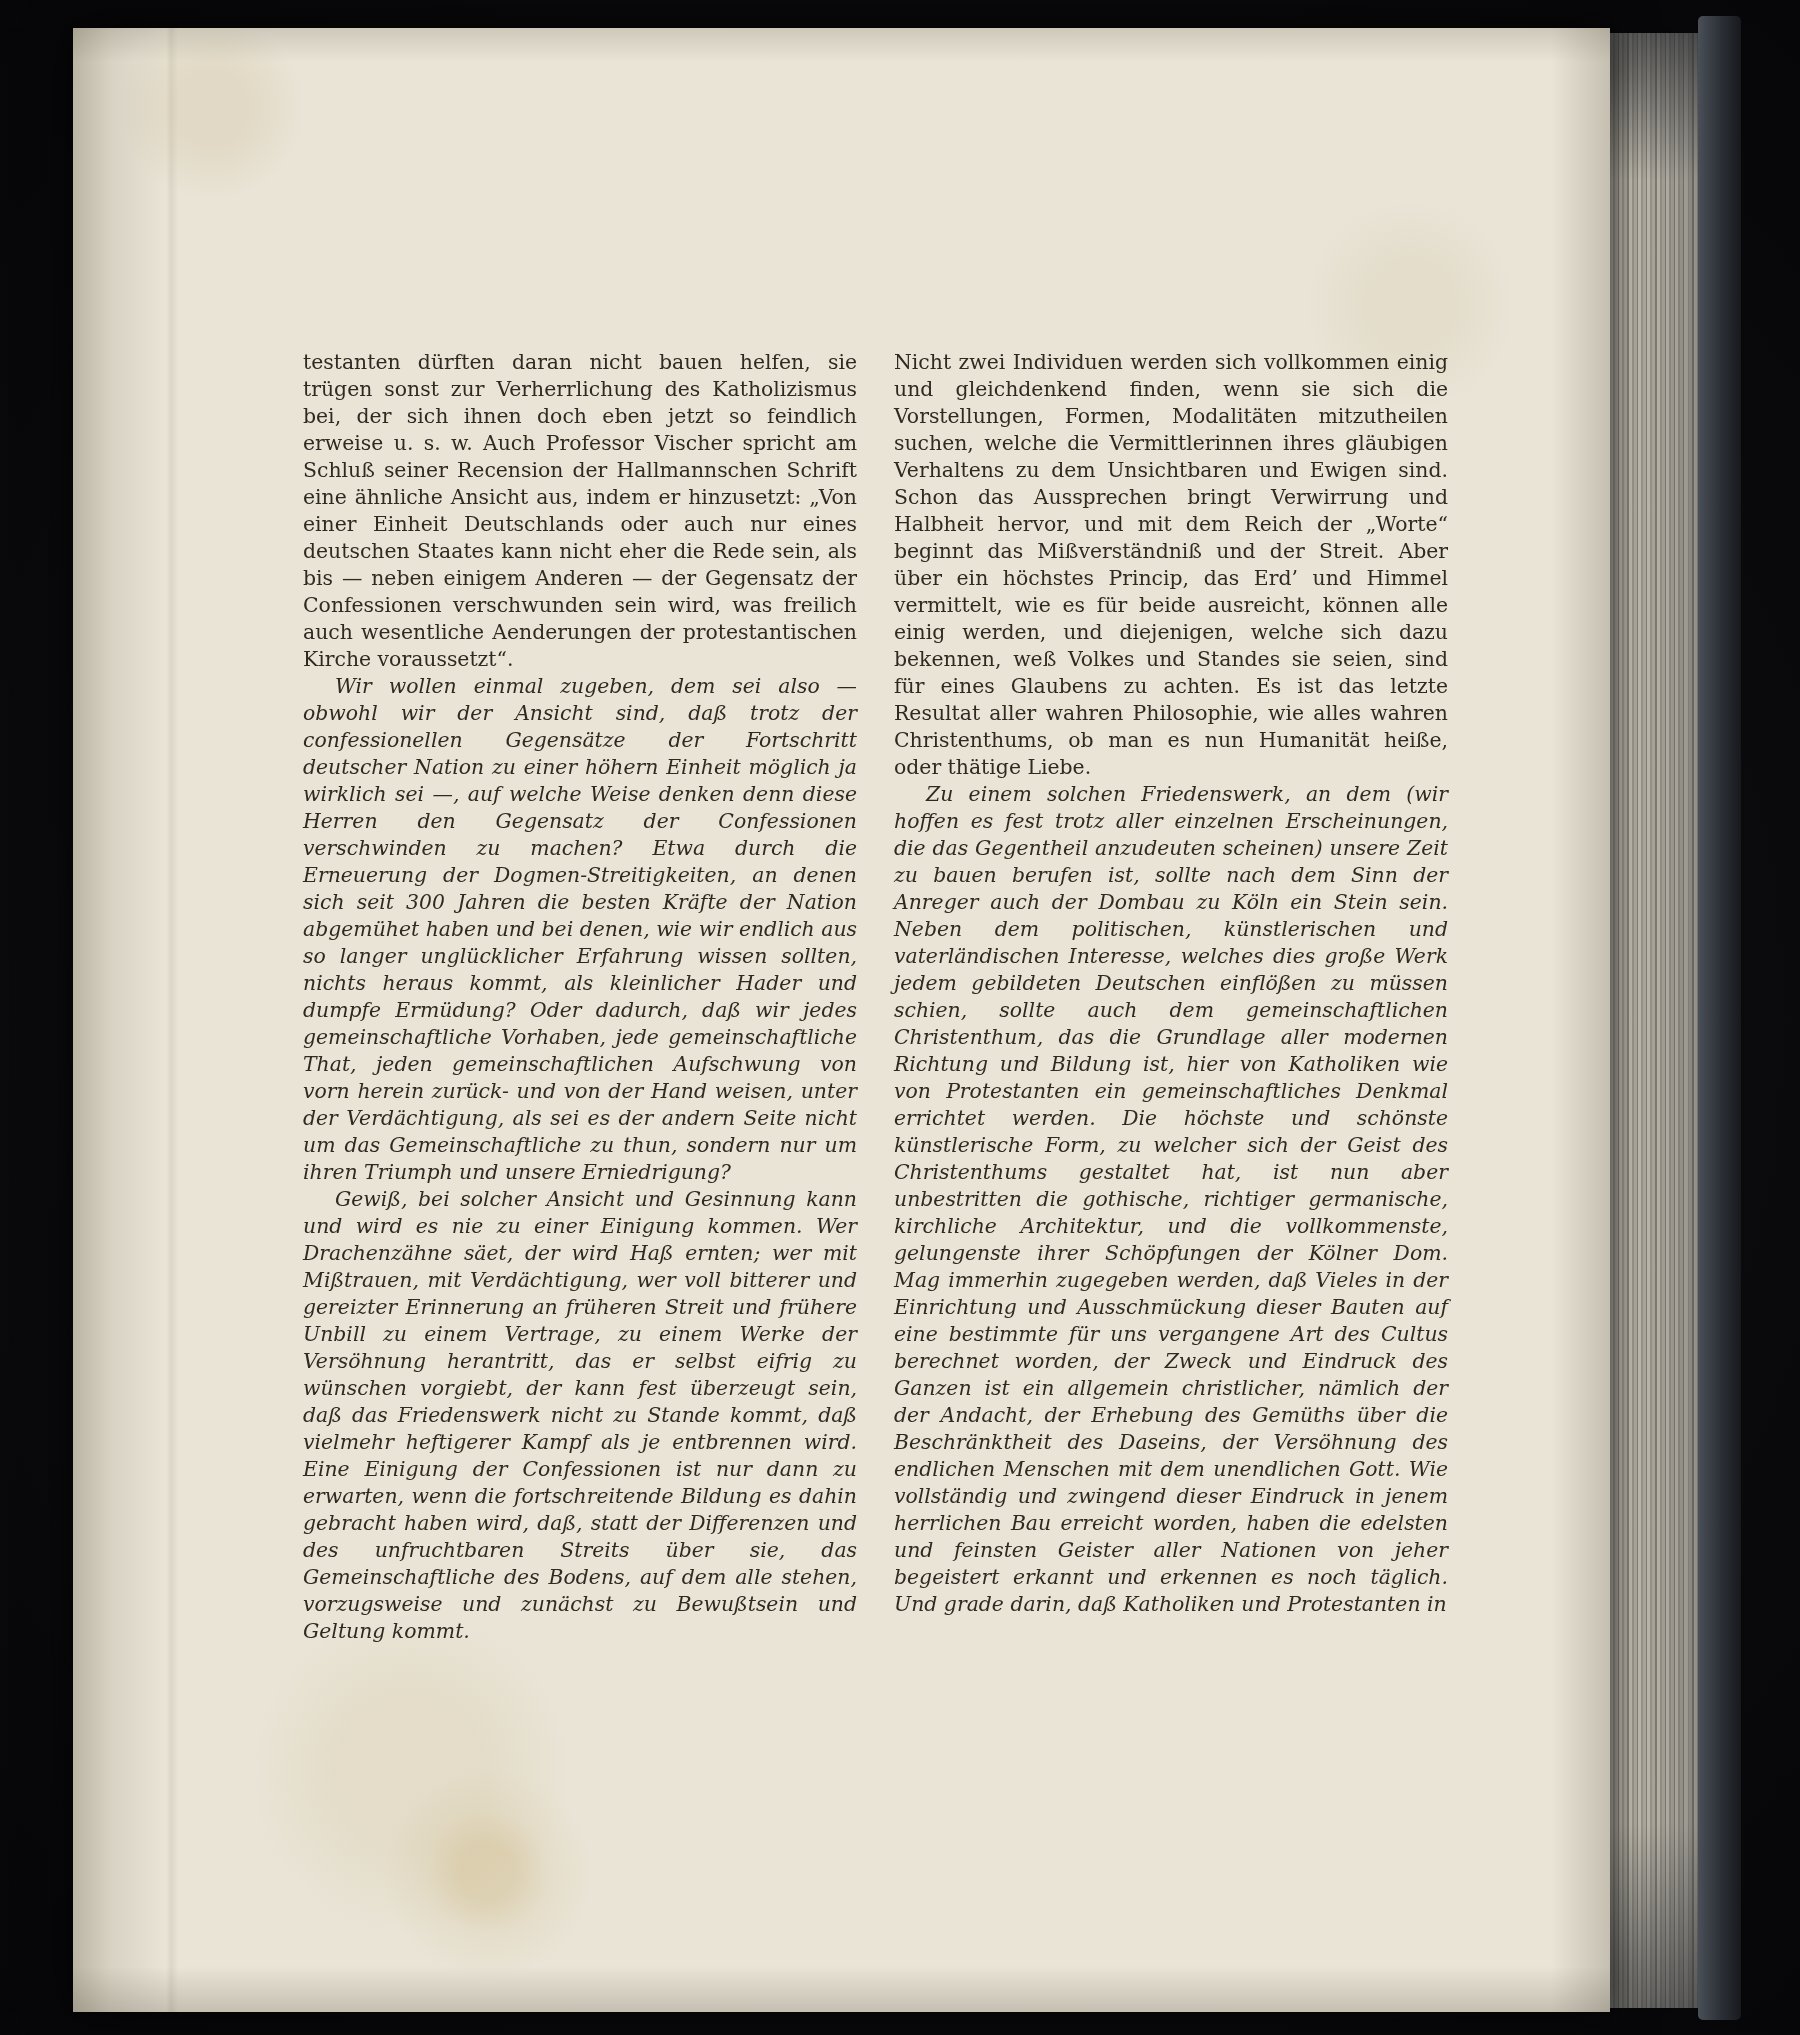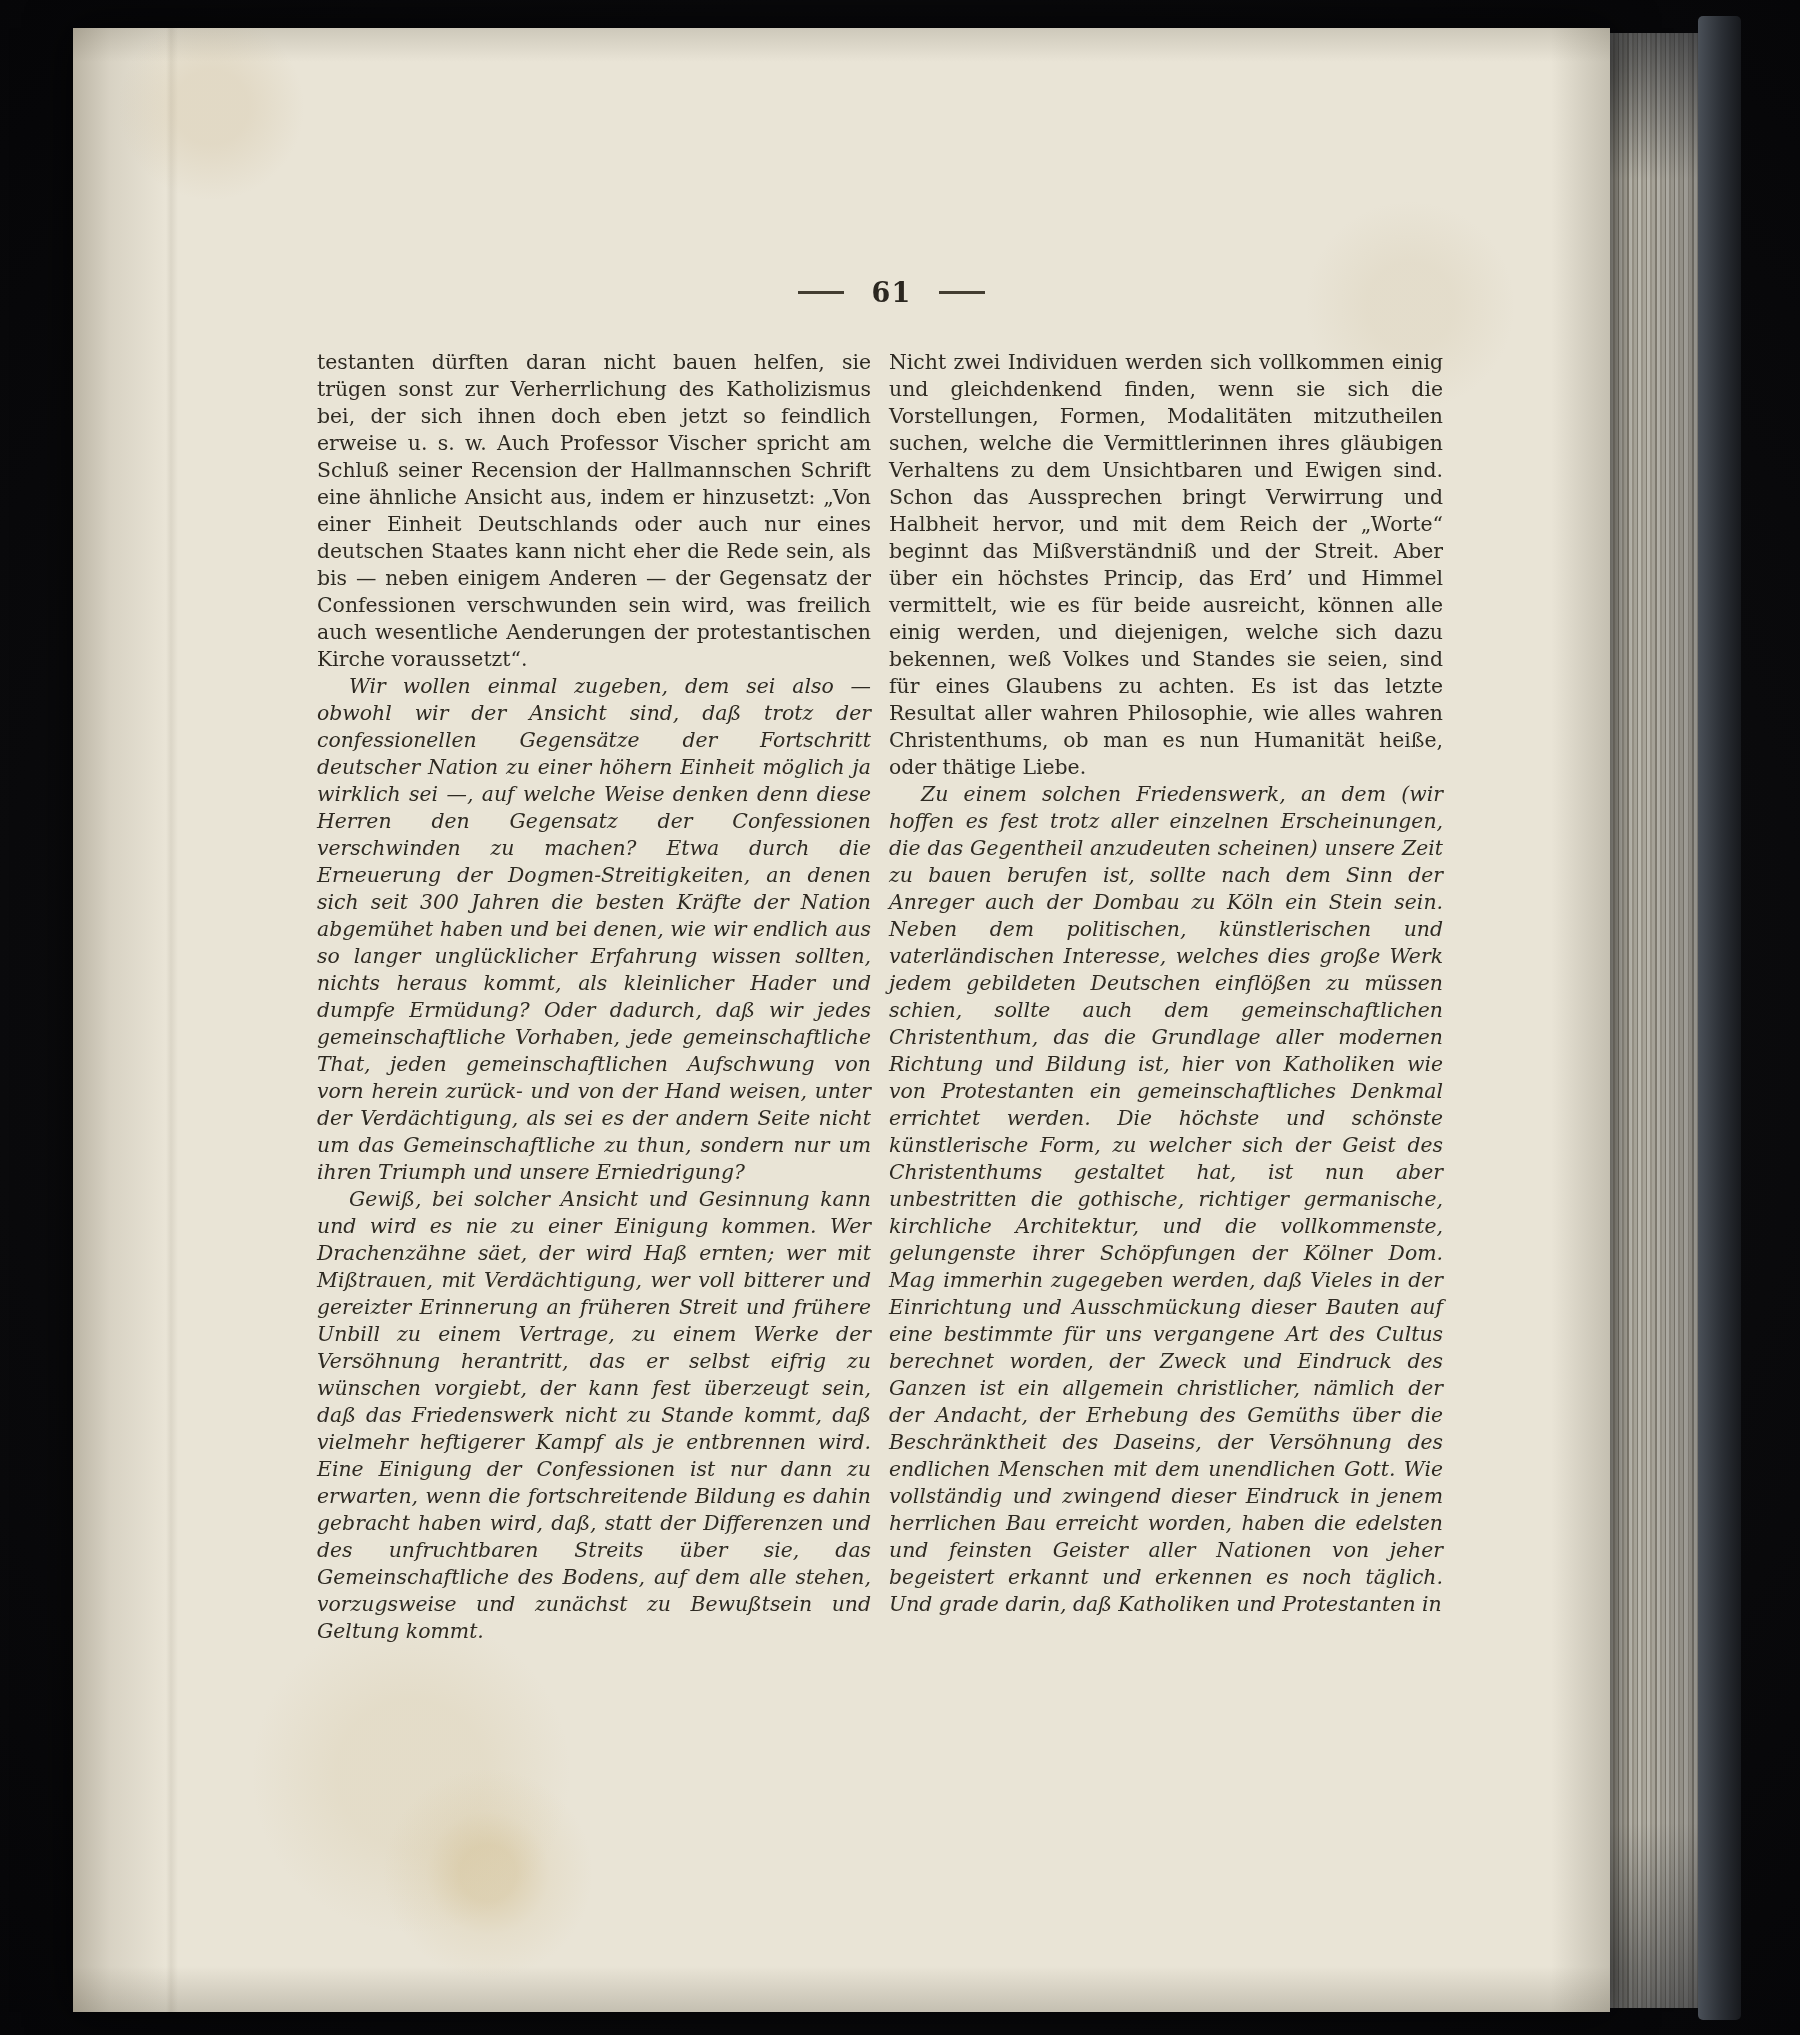--- a/index.html
+++ b/index.html
@@ -89,25 +89,25 @@
   .page-number {
     font-size: 27px;
     font-weight: bold;
     color: #2b2720;
     letter-spacing: 1.2px;
   }
 
   
   .text-block {
     position: absolute;
-    left: 244px;
+    left: 230px;
     top: 321px;
     width: 1149px;
     display: flex;
-    gap: 18px;
+    gap: 37px;
   }
   .column {
     width: 554px;
     color: #2e2a22;
     font-size: 20.4px;
     line-height: 27px;
     text-align: justify;
     hyphens: auto;
     -webkit-hyphens: auto;
   }
@@ -122,25 +122,20 @@
 </head>
 <body>
 
 <div id="stage">
 
   <div class="fore-edge"></div>
   <div class="cover-strip"></div>
 
   <div class="page">
 
-    <div class="page-header">
-      <span class="header-rule"></span>
-      <span class="page-number">61</span>
-      <span class="header-rule"></span>
-    </div>
 
     <div class="text-block">
 
       <div class="column">
         <p>testanten dürften daran nicht bauen helfen, sie trügen sonst zur Verherrlichung des Katholizismus bei, der sich ihnen doch eben jetzt so feindlich erweise u. s. w. Auch Professor Vischer spricht am Schluß seiner Recension der Hallmannschen Schrift eine ähnliche Ansicht aus, indem er hinzusetzt: „Von einer Einheit Deutschlands oder auch nur eines deutschen Staates kann nicht eher die Rede sein, als bis — neben einigem Anderen — der Gegensatz der Confessionen verschwunden sein wird, was freilich auch wesentliche Aenderungen der protestantischen Kirche voraussetzt“.</p>
         <p class="indent">Wir wollen einmal zugeben, dem sei also — obwohl wir der Ansicht sind, daß trotz der confessionellen Gegensätze der Fortschritt deutscher Nation zu einer höhern Einheit möglich ja wirklich sei —, auf welche Weise denken denn diese Herren den Gegensatz der Confessionen verschwinden zu machen? Etwa durch die Erneuerung der Dogmen-Streitigkeiten, an denen sich seit 300 Jahren die besten Kräfte der Nation abgemühet haben und bei denen, wie wir endlich aus so langer unglücklicher Erfahrung wissen sollten, nichts heraus kommt, als kleinlicher Hader und dumpfe Ermüdung? Oder dadurch, daß wir jedes gemeinschaftliche Vorhaben, jede gemeinschaftliche That, jeden gemeinschaftlichen Aufschwung von vorn herein zurück- und von der Hand weisen, unter der Verdächtigung, als sei es der andern Seite nicht um das Gemeinschaftliche zu thun, sondern nur um ihren Triumph und unsere Erniedrigung?</p>
         <p class="indent">Gewiß, bei solcher Ansicht und Gesinnung kann und wird es nie zu einer Einigung kommen. Wer Drachenzähne säet, der wird Haß ernten; wer mit Mißtrauen, mit Verdächtigung, wer voll bitterer und gereizter Erinnerung an früheren Streit und frühere Unbill zu einem Vertrage, zu einem Werke der Versöhnung herantritt, das er selbst eifrig zu wünschen vorgiebt, der kann fest überzeugt sein, daß das Friedenswerk nicht zu Stande kommt, daß vielmehr heftigerer Kampf als je entbrennen wird. Eine Einigung der Confessionen ist nur dann zu erwarten, wenn die fortschreitende Bildung es dahin gebracht haben wird, daß, statt der Differenzen und des unfruchtbaren Streits über sie, das Gemeinschaftliche des Bodens, auf dem alle stehen, vorzugsweise und zunächst zu Bewußtsein und Geltung kommt.</p>
       </div>
 
       <div class="column">

